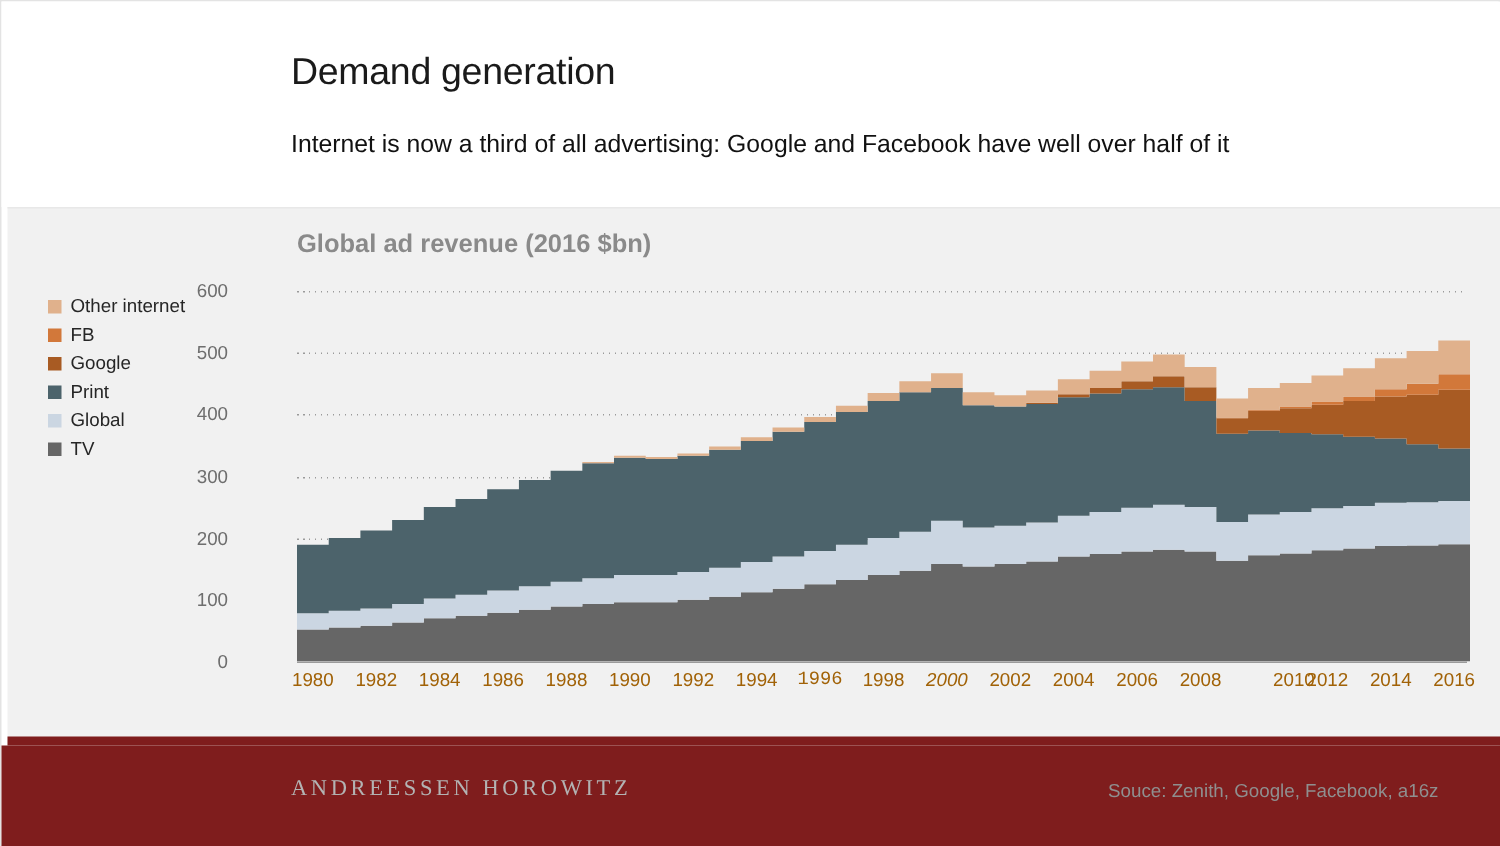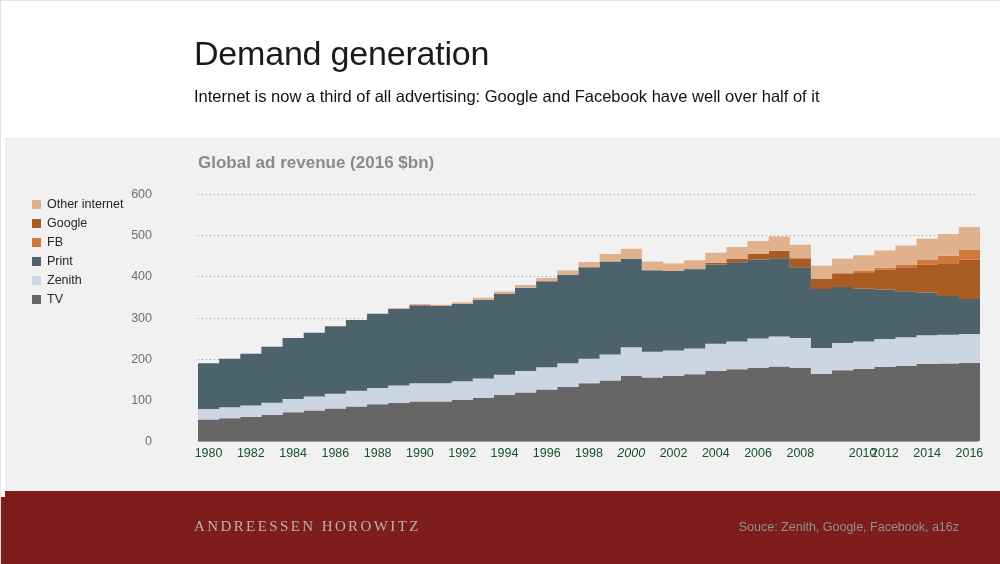--- a/index.html
+++ b/index.html
@@ -17,21 +17,21 @@
   }
 
   
   #header {
     position: absolute; left: 0; top: 0;
     width: 1000px; height: 137px;
     background: #ffffff;
   }
   #slide-title {
     position: absolute; left: 193px; top: 33px;
-    font-size: 34px; font-weight: 400; color: #1a1a1a;
+    font-size: 25px; font-weight: 400; color: #1a1a1a;
     letter-spacing: -0.2px; white-space: nowrap;
   }
   #slide-subtitle {
     position: absolute; left: 193px; top: 86px;
     font-size: 16.5px; font-weight: 400; color: #111111;
     white-space: nowrap;
   }
 
   
   #panel {
@@ -91,21 +91,21 @@
   #xaxis-line {
     position: absolute; left: 38px; right: 2px; top: 247px;
     height: 1px; background: #9a9a9a;
   }
   #xlabels {
     position: absolute; left: 38px; top: 252px;
     width: 782px; height: 22px;
   }
   .xlabel {
     position: absolute; top: 0;
-    font-size: 12.5px; color: #14532d;
+    font-size: 12.5px; color: #a16207;
     transform: translateX(-50%);
     white-space: nowrap;
   }
 
   
   #footer {
     position: absolute; left: 0; top: 496px;
     width: 1000px; height: 68px;
     background: #7f1d1d;
   }
@@ -135,34 +135,34 @@
   <div id="panel">
 
     <div id="chart-title">Global ad revenue (2016 $bn)</div>
 
     <div id="legend">
         <div class="legend-item">
           <span class="legend-swatch" style="background: rgb(224, 177, 140);"></span>
           <span class="legend-label">Other internet</span>
         </div>
         <div class="legend-item">
+          <span class="legend-swatch" style="background: rgb(210, 120, 58);"></span>
+          <span class="legend-label">FB</span>
+        </div>
+        <div class="legend-item">
           <span class="legend-swatch" style="background: rgb(168, 91, 35);"></span>
           <span class="legend-label">Google</span>
         </div>
         <div class="legend-item">
-          <span class="legend-swatch" style="background: rgb(210, 120, 58);"></span>
-          <span class="legend-label">FB</span>
-        </div>
-        <div class="legend-item">
           <span class="legend-swatch" style="background: rgb(76, 99, 107);"></span>
           <span class="legend-label">Print</span>
         </div>
         <div class="legend-item">
           <span class="legend-swatch" style="background: rgb(203, 214, 226);"></span>
-          <span class="legend-label">Zenith</span>
+          <span class="legend-label">Global</span>
         </div>
         <div class="legend-item">
           <span class="legend-swatch" style="background: rgb(102, 102, 102);"></span>
           <span class="legend-label">TV</span>
         </div>
       </div>
 
     <div id="plot-wrap">
       <div id="gridlayer">
           <div class="ylabel" style="top: 247px;">0</div>
@@ -190,21 +190,21 @@
       <div id="xaxis-line"></div>
       <div id="xlabels">
           <div class="xlabel" style="left: 10.5676px;">1980</div>
           <div class="xlabel" style="left: 52.8378px;">1982</div>
           <div class="xlabel" style="left: 95.1081px;">1984</div>
           <div class="xlabel" style="left: 137.378px;">1986</div>
           <div class="xlabel" style="left: 179.649px;">1988</div>
           <div class="xlabel" style="left: 221.919px;">1990</div>
           <div class="xlabel" style="left: 264.189px;">1992</div>
           <div class="xlabel" style="left: 306.459px;">1994</div>
-          <div class="xlabel" style="left: 348.73px;">1996</div>
+          <div class="xlabel" style="left: 348.73px; font-family: Liberation Mono, monospace;">1996</div>
           <div class="xlabel" style="left: 391px;">1998</div>
           <div class="xlabel" style="left: 433.27px; font-style: italic;">2000</div>
           <div class="xlabel" style="left: 475.541px;">2002</div>
           <div class="xlabel" style="left: 517.811px;">2004</div>
           <div class="xlabel" style="left: 560.081px;">2006</div>
           <div class="xlabel" style="left: 602.351px;">2008</div>
           <div class="xlabel" style="left: 644.622px; margin-left: 20px;">2010</div>
           <div class="xlabel" style="left: 686.892px;">2012</div>
           <div class="xlabel" style="left: 729.162px;">2014</div>
           <div class="xlabel" style="left: 771.432px;">2016</div>

